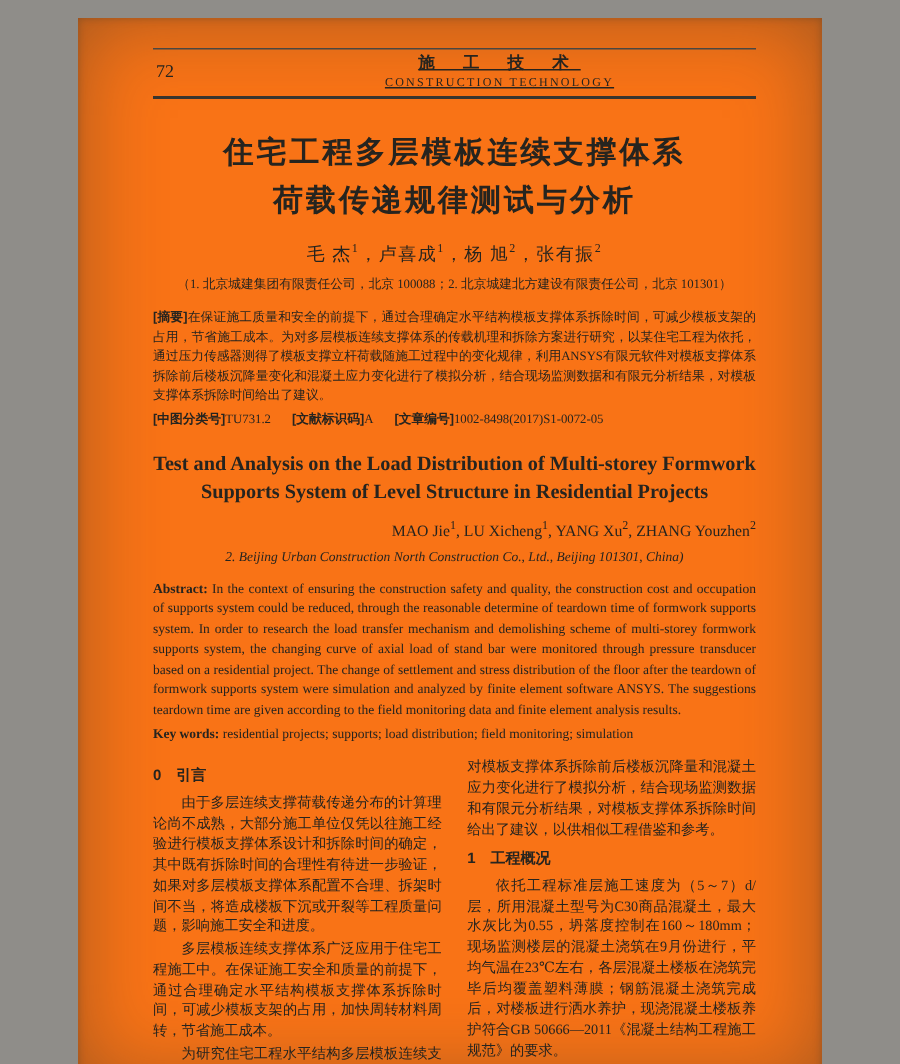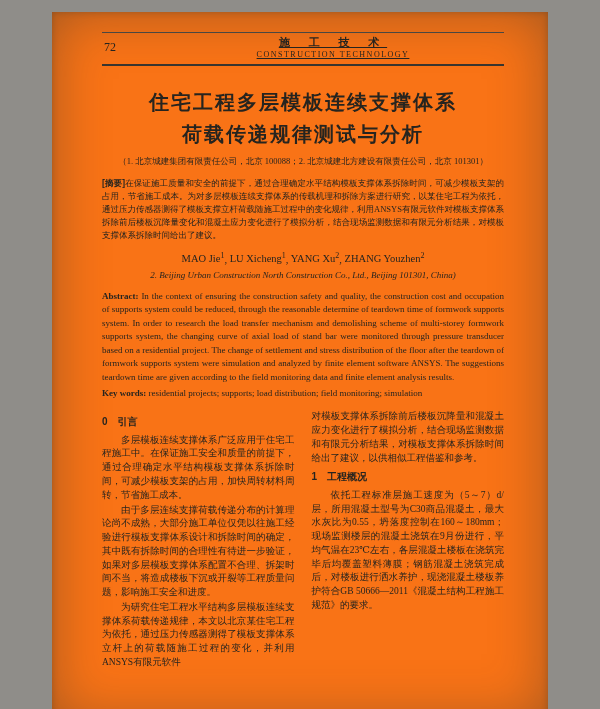--- a/index.html
+++ b/index.html
@@ -24,21 +24,21 @@
   .authors-cn{margin-top:11px;text-align:center;font-size:12px;letter-spacing:1px;}
   .authors-cn sup,.authors-en sup{font-size:8px;}
   .affil-cn{margin-top:6px;text-align:center;font-size:8.5px;}
   
   .abs-cn{margin-top:9px;font-size:8.5px;line-height:1.55;text-align:justify;}
   .lab{font-weight:bold;font-family:"Liberation Sans","DejaVu Sans",sans-serif;font-size:8.5px;}
   .kw-cn{margin-top:2px;font-size:8.5px;}
   .clc{margin-top:3px;font-size:8.5px;display:flex;gap:14px;flex-wrap:wrap;}
   
   .title-en{margin:13px 0 0;text-align:center;font-size:13.5px;font-weight:bold;line-height:1.45;}
-  .authors-en{margin-top:8px;text-align:center;font-size:10.5px;}
+  .authors-en{margin-top:8px;text-align:right;font-size:10.5px;}
   .affil-en{margin-top:5px;text-align:center;font-size:9px;font-style:italic;line-height:1.4;}
   .abs-en{margin-top:8px;font-size:9px;line-height:1.5;text-align:justify;}
   .kw-en{margin-top:4px;font-size:9px;}
   .lab-en{font-weight:bold;}
   
   .cols{display:flex;gap:17px;margin-top:12px;}
   .col{flex:1;min-width:0;font-size:9.5px;line-height:1.45;text-align:justify;}
   .col h3{font-family:"Liberation Sans","DejaVu Sans",sans-serif;font-size:10px;margin:5px 0 4px;font-weight:bold;}
   .col p{margin:0 0 1px;text-indent:2em;}
   .col p.cont{text-indent:0;}
@@ -54,29 +54,41 @@
       <div class="cn">施 工 技 术</div>
       <div class="en">CONSTRUCTION TECHNOLOGY</div>
     </div>
   </div>
 
   <h1 class="title-cn">
     <span>住宅工程多层模板连续支撑体系</span><br>
     <span>荷载传递规律测试与分析</span>
   </h1>
 
+  <div class="authors-cn">
+    <span><span>毛  杰</span><sup>1</sup></span><span>，</span><span><span>卢喜成</span><sup>1</sup></span><span>，</span><span><span>杨  旭</span><sup>2</sup></span><span>，</span><span><span>张有振</span><sup>2</sup></span>
+  </div>
 
   <div class="affil-cn">（1. 北京城建集团有限责任公司，北京  100088；2. 北京城建北方建设有限责任公司，北京  101301）</div>
 
   <div class="abs-cn">
     <span class="lab">[摘要]</span><span>在保证施工质量和安全的前提下，通过合理确定水平结构模板支撑体系拆除时间，可减少模板支架的占用，节省施工成本。为对多层模板连续支撑体系的传载机理和拆除方案进行研究，以某住宅工程为依托，通过压力传感器测得了模板支撑立杆荷载随施工过程中的变化规律，利用ANSYS有限元软件对模板支撑体系拆除前后楼板沉降量变化和混凝土应力变化进行了模拟分析，结合现场监测数据和有限元分析结果，对模板支撑体系拆除时间给出了建议。</span>
   </div>
 
 
+  <div class="clc">
+    <span><span class="lab">[中图分类号]</span><span>TU731.2</span></span>
+    <span><span class="lab">[文献标识码]</span><span>A</span></span>
+    <span><span class="lab">[文章编号]</span><span>1002-8498(2017)S1-0072-05</span></span>
+  </div>
 
+  <h2 class="title-en">
+    <span>Test and Analysis on the Load Distribution of Multi-storey Formwork</span><br>
+    <span>Supports System of Level Structure in Residential Projects</span>
+  </h2>
 
   <div class="authors-en">
     <span><span>MAO Jie</span><sup>1</sup></span><span>, </span><span><span>LU Xicheng</span><sup>1</sup></span><span>, </span><span><span>YANG Xu</span><sup>2</sup></span><span>, </span><span><span>ZHANG Youzhen</span><sup>2</sup></span>
   </div>
 
   <div class="affil-en">
     <div>2. Beijing Urban Construction North Construction Co., Ltd., Beijing  101301, China)</div>
   </div>
 
   <div class="abs-en">
@@ -85,22 +97,22 @@
   </div>
 
   <div class="kw-en">
     <span class="lab-en">Key words:</span>
     <span>residential projects; supports; load distribution; field monitoring; simulation</span>
   </div>
 
   <div class="cols">
     <div class="col">
       <h3>0　引言</h3>
+      <p>由于多层连续支撑荷载传递分布的计算理论尚不成熟，大部分施工单位仅凭以往施工经验进行模板支撑体系设计和拆除时间的确定，其中既有拆除时间的合理性有待进一步验证，如果对多层模板支撑体系配置不合理、拆架时间不当，将造成楼板下沉或开裂等工程质量问题，影响施工安全和进度。</p>
       <p>多层模板连续支撑体系广泛应用于住宅工程施工中。在保证施工安全和质量的前提下，通过合理确定水平结构模板支撑体系拆除时间，可减少模板支架的占用，加快周转材料周转，节省施工成本。</p>
-      <p>由于多层连续支撑荷载传递分布的计算理论尚不成熟，大部分施工单位仅凭以往施工经验进行模板支撑体系设计和拆除时间的确定，其中既有拆除时间的合理性有待进一步验证，如果对多层模板支撑体系配置不合理、拆架时间不当，将造成楼板下沉或开裂等工程质量问题，影响施工安全和进度。</p>
       <p>为研究住宅工程水平结构多层模板连续支撑体系荷载传递规律，本文以北京某住宅工程为依托，通过压力传感器测得了模板支撑体系立杆上的荷载随施工过程的变化，并利用ANSYS有限元软件</p>
 
     </div>
     <div class="col">
       <p class="cont">对模板支撑体系拆除前后楼板沉降量和混凝土应力变化进行了模拟分析，结合现场监测数据和有限元分析结果，对模板支撑体系拆除时间给出了建议，以供相似工程借鉴和参考。</p>
       <h3>1　工程概况</h3>
       <p>依托工程标准层施工速度为（5～7）d/层，所用混凝土型号为C30商品混凝土，最大水灰比为0.55，坍落度控制在160～180mm；现场监测楼层的混凝土浇筑在9月份进行，平均气温在23℃左右，各层混凝土楼板在浇筑完毕后均覆盖塑料薄膜；钢筋混凝土浇筑完成后，对楼板进行洒水养护，现浇混凝土楼板养护符合GB 50666—2011《混凝土结构工程施工规范》的要求。</p>
     </div>
   </div>
 

